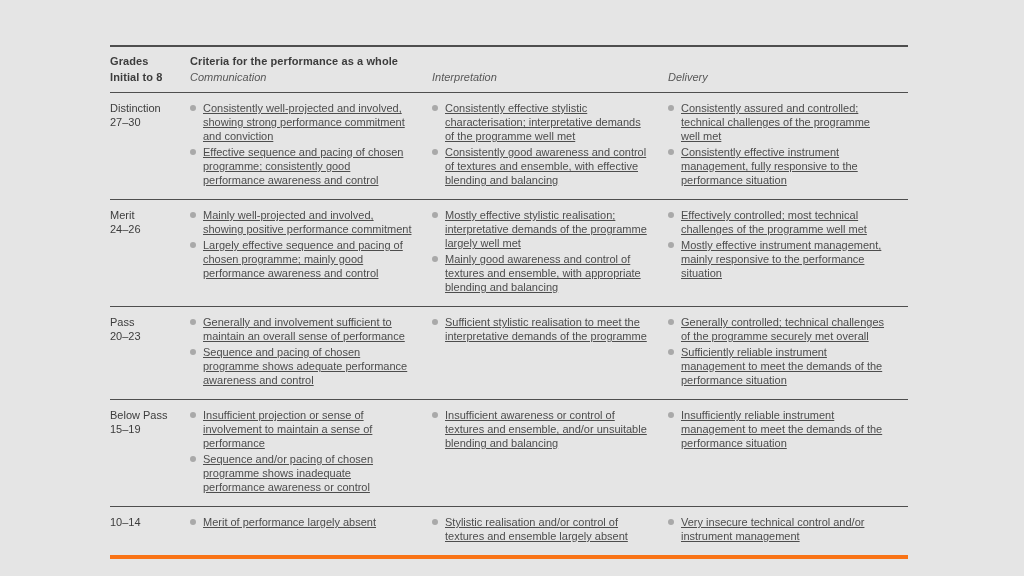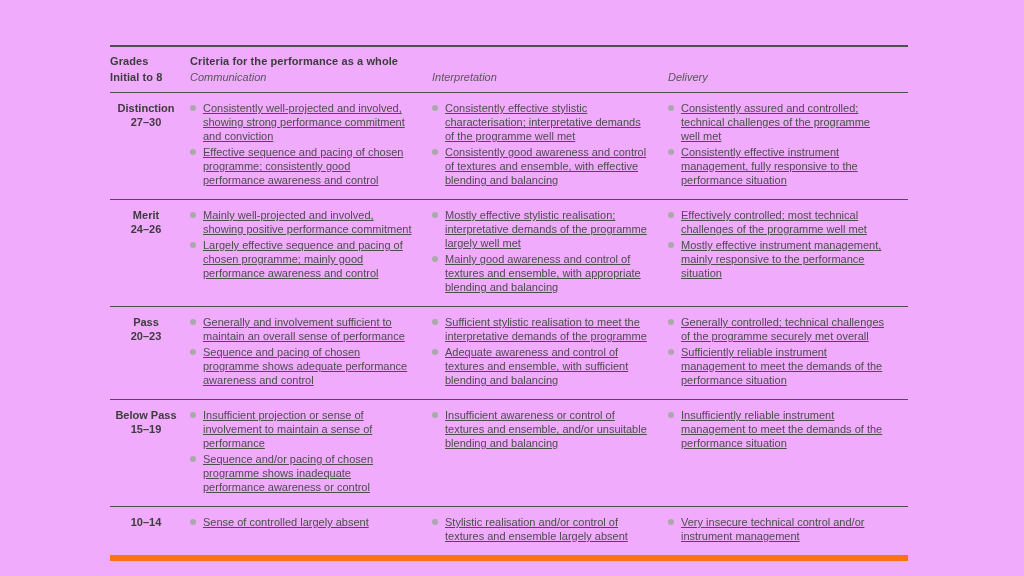--- a/index.html
+++ b/index.html
@@ -8,21 +8,21 @@
     background: #ffffff;
     width: 1024px;
     height: 576px;
     overflow: hidden;
     font-family: "Liberation Sans", sans-serif;
   }
   .page {
     position: relative;
     width: 1024px;
     height: 576px;
-    background: #f0abfc;
+    background: #e5e5e5;
   }
   .doc-table {
     position: absolute;
     left: 110px;
     top: 45px;
     width: 798px;
     color: #4d4d4d;
     font-size: 11px;
     line-height: 14px;
   }
@@ -43,26 +43,25 @@
   }
   .criteria-span { grid-column: 2 / span 3; }
   .col-label {
     font-style: italic;
     color: #575757;
   }
   .row {
     border-bottom: 1.5px solid #4e4e4e;
     padding: 8px 0 10px 0;
   }
-  .row:last-child { border-bottom: 6px solid #f97316; }
+  .row:last-child { border-bottom: 4px solid #f97316; }
   .grade-cell { padding-right: 8px; }
   .grade-name, .grade-marks {
-    font-weight: bold;
+    font-weight: normal;
     color: #3c3c3c;
-    text-align: center;
   }
   .cell {
     list-style: none;
     margin: 0;
     padding: 0 18px 0 0;
     text-decoration: underline;
   }
   .cell li {
     display: flex;
     align-items: flex-start;
@@ -179,24 +178,20 @@
         <li>
             <span class="bullet"></span>
             <span>Sequence and pacing of chosen programme shows adequate performance awareness and control</span>
           </li>
       </ul>
       <ul class="cell">
         <li>
             <span class="bullet"></span>
             <span>Sufficient stylistic realisation to meet the interpretative demands of the programme</span>
           </li>
-        <li>
-            <span class="bullet"></span>
-            <span>Adequate awareness and control of textures and ensemble, with sufficient blending and balancing</span>
-          </li>
       </ul>
       <ul class="cell">
         <li>
             <span class="bullet"></span>
             <span>Generally controlled; technical challenges of the programme securely met overall</span>
           </li>
         <li>
             <span class="bullet"></span>
             <span>Sufficiently reliable instrument management to meet the demands of the performance situation</span>
           </li>
@@ -232,21 +227,21 @@
       </ul>
     </div>
 
     <div class="grid row">
       <div class="grade-cell">
         <div class="grade-name">10–14</div>
       </div>
       <ul class="cell">
         <li>
             <span class="bullet"></span>
-            <span>Sense of controlled largely absent</span>
+            <span>Merit of performance largely absent</span>
           </li>
       </ul>
       <ul class="cell">
         <li>
             <span class="bullet"></span>
             <span>Stylistic realisation and/or control of textures and ensemble largely absent</span>
           </li>
       </ul>
       <ul class="cell">
         <li>

